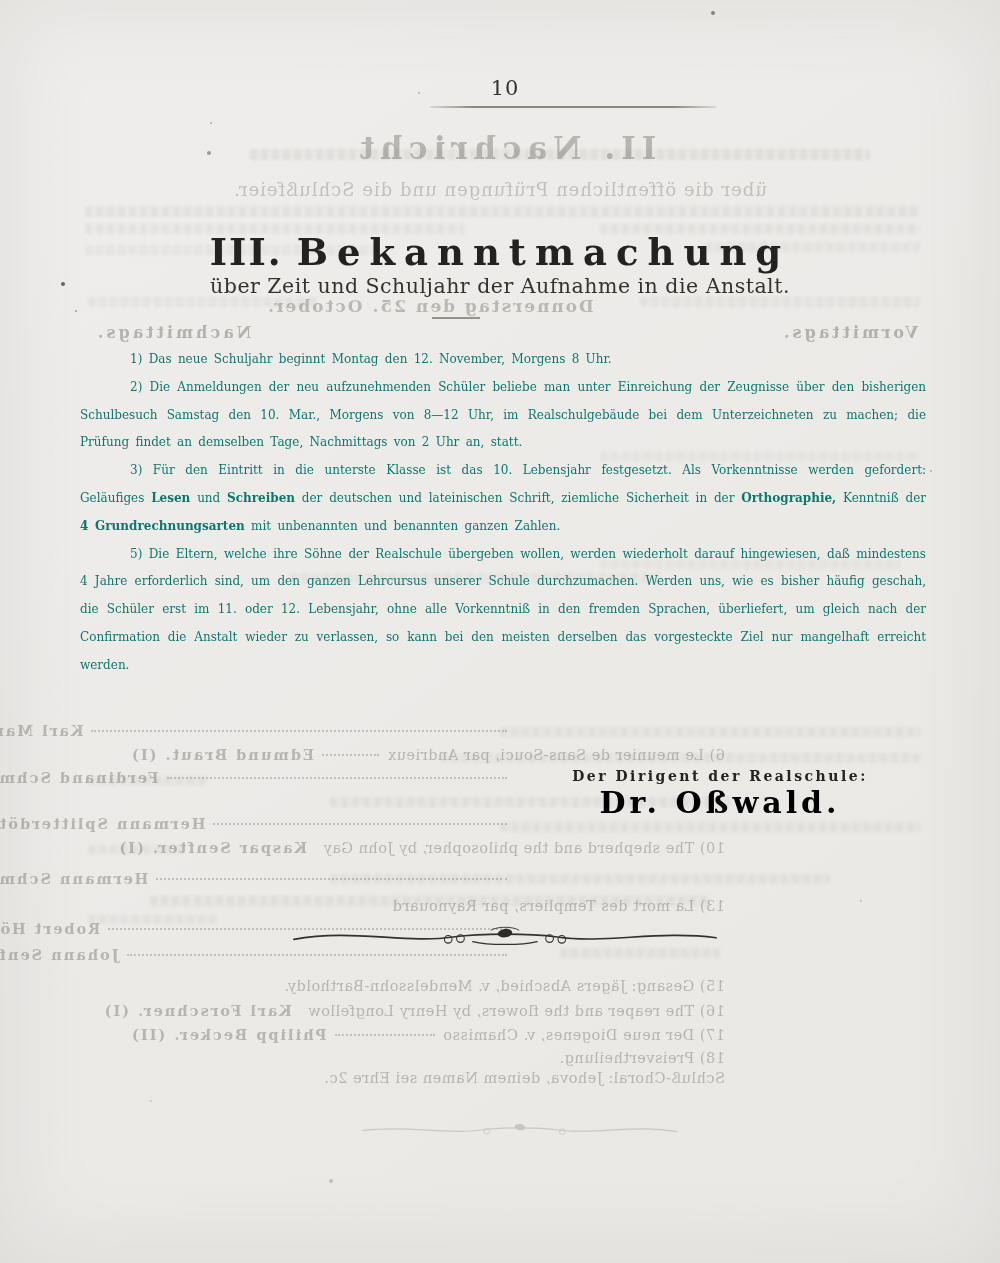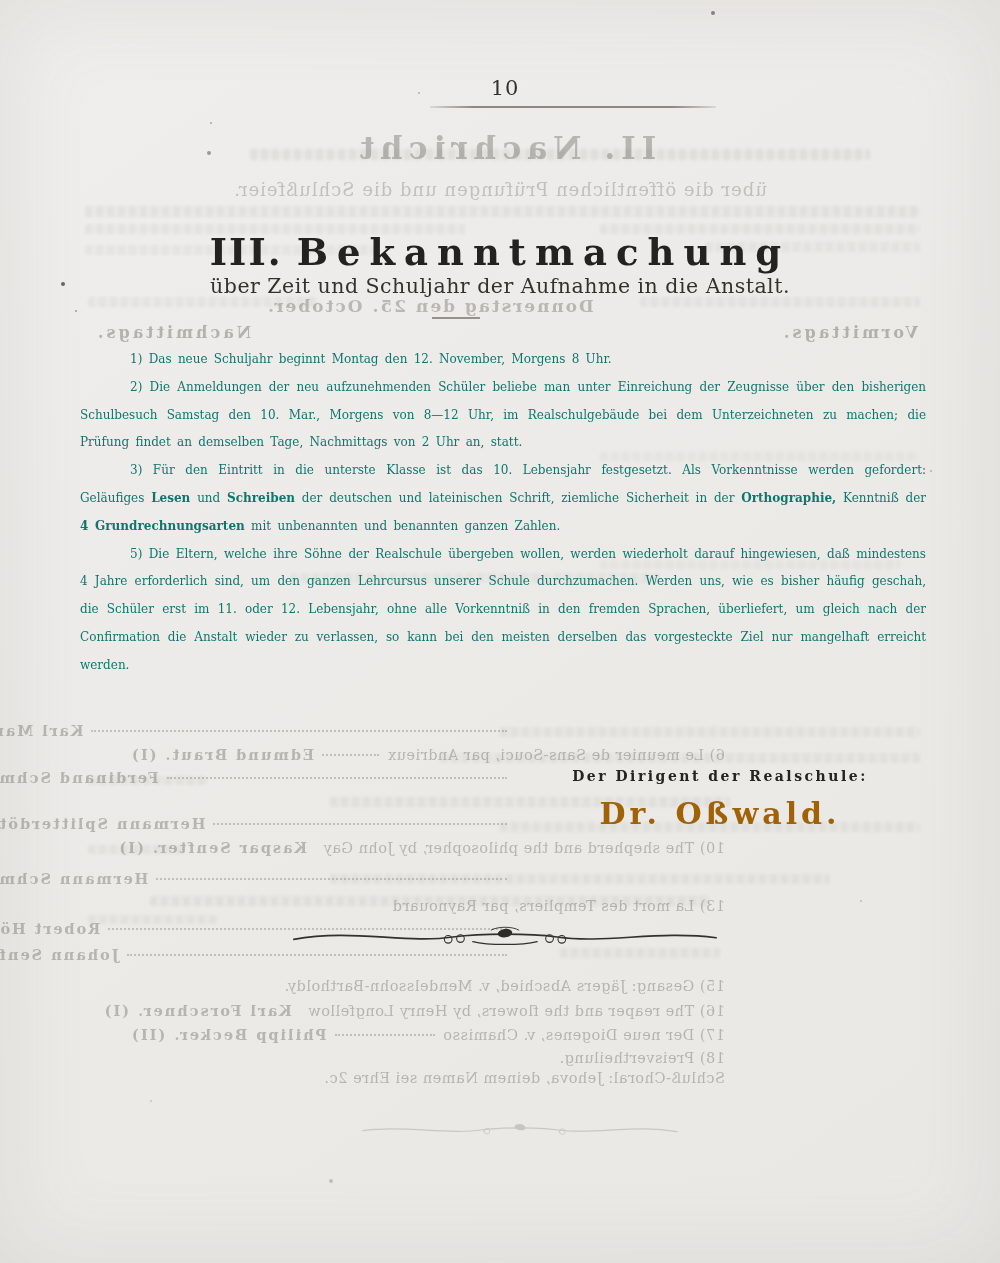--- a/index.html
+++ b/index.html
@@ -39,21 +39,21 @@
     font-size:20.5px;color:#34322d;letter-spacing:.5px;}
   .sub-rule{position:absolute;top:317px;left:432px;width:48px;height:1.5px;background:#97938a;}
 
   .bodytext{position:absolute;top:346px;left:80px;width:846px;
     font-size:12px;line-height:27.8px;text-align:justify;color:#0f766e;}
   .bodytext p{margin:0;text-indent:50px;word-spacing:2.5px;}
   .bodytext .b{font-weight:bold;}
 
   .signature{position:absolute;top:768px;left:565px;width:310px;text-align:center;}
   .sig-role{font-weight:bold;font-size:14px;letter-spacing:2.5px;color:#26241f;white-space:nowrap;}
-  .sig-name{margin-top:12px;font-weight:bold;font-size:30px;letter-spacing:4px;color:#a16207;}
+  .sig-name{margin-top:1px;font-weight:bold;font-size:30px;letter-spacing:4px;color:#000000;}
 
   .flourish{position:absolute;top:916px;left:290px;width:430px;height:42px;}
   .flourish-bottom{position:absolute;top:1114px;left:360px;width:320px;height:32px;
     opacity:.18;transform:scaleX(-1);filter:blur(.4px);}
 
   
   .bt{color:#6f6c65;}
   .bt-heading{position:absolute;top:130px;left:0;width:1010px;text-align:center;
     transform:scaleX(-1);font-weight:bold;font-size:31px;letter-spacing:6px;
     opacity:.42;filter:blur(.6px);}

